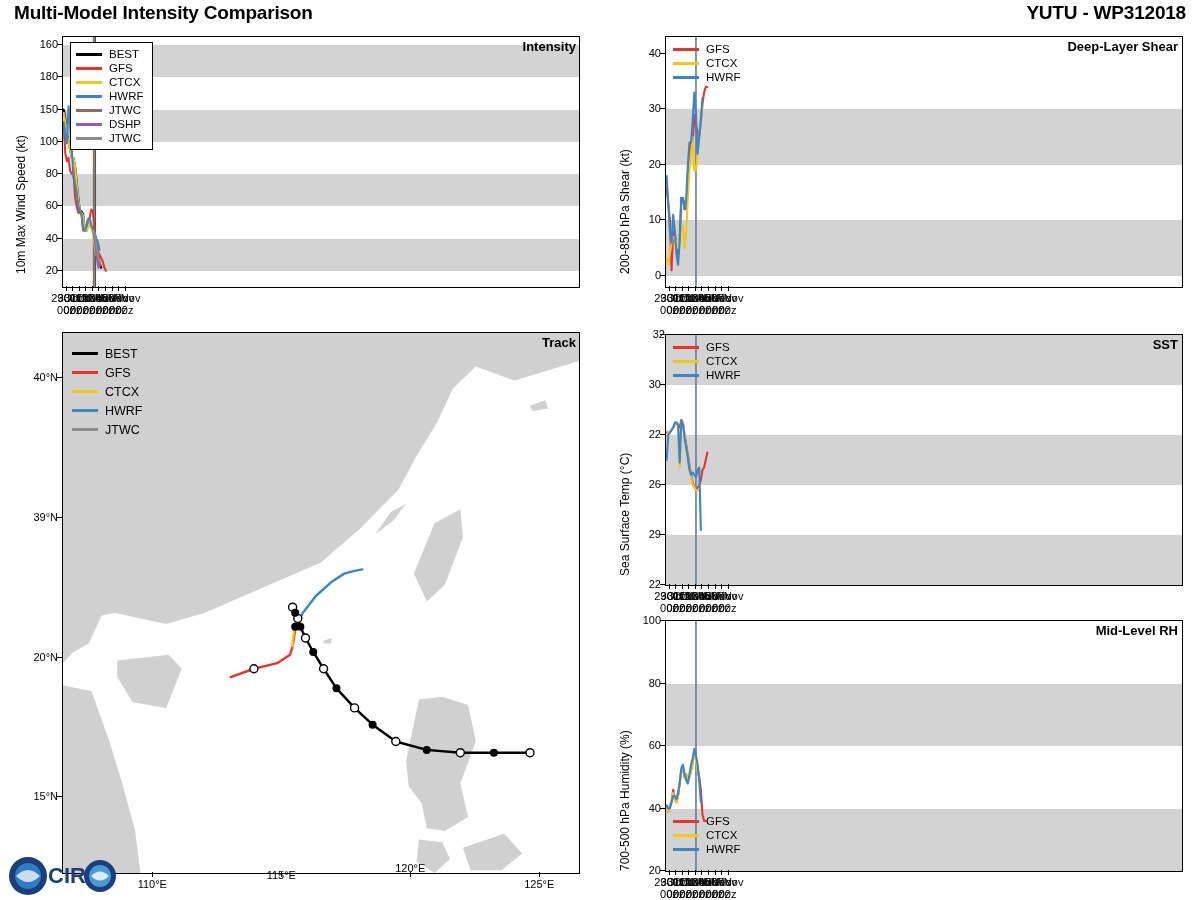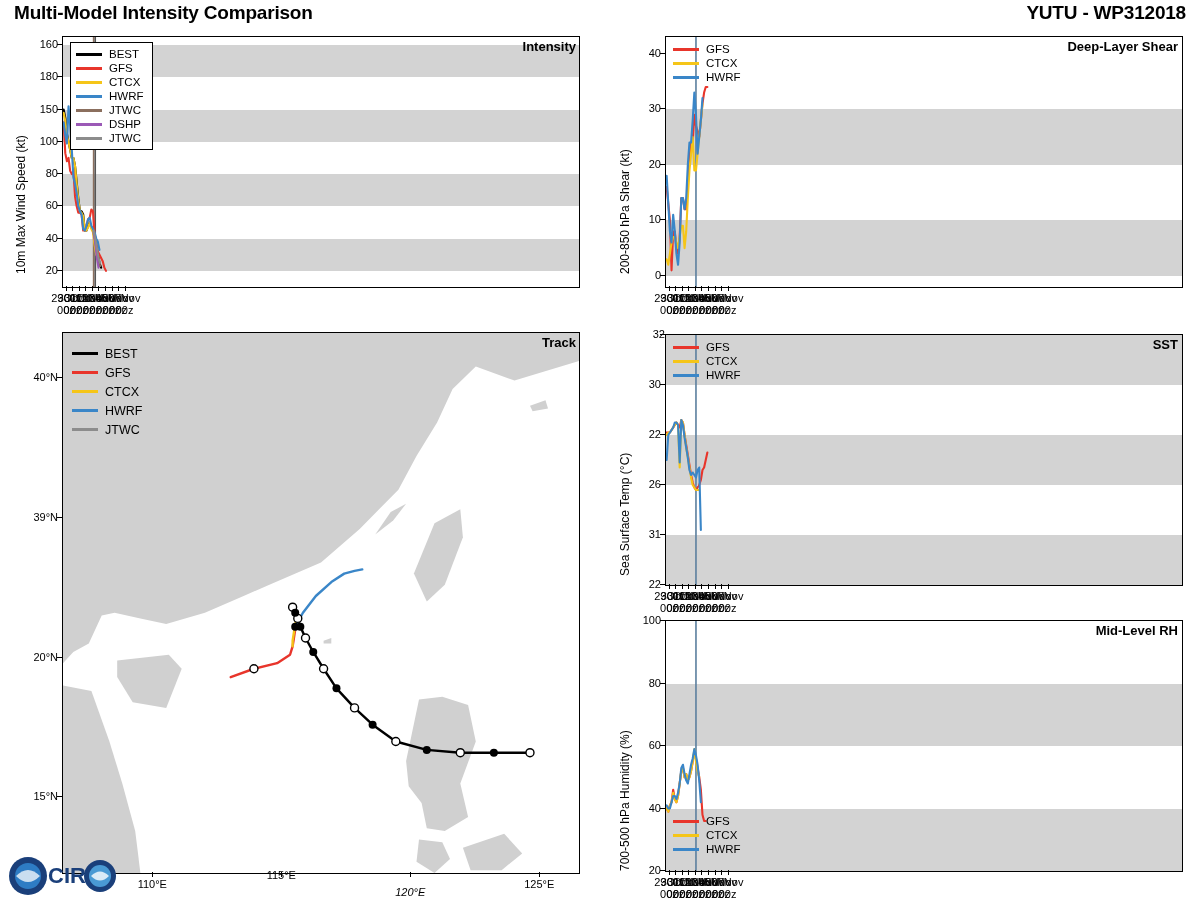--- a/index.html
+++ b/index.html
@@ -249,21 +249,21 @@
       <div class="ytick" style="left: 6px; width: 52px; top: 330.56px;">20°N</div>
       <div style="position: absolute; background: rgb(0, 0, 0); height: 1px; width: 5px; left: 57px; top: 330.56px;"></div>
       <div class="ytick" style="left: 6px; width: 52px; top: 190.663px;">39°N</div>
       <div style="position: absolute; background: rgb(0, 0, 0); height: 1px; width: 5px; left: 57px; top: 190.663px;"></div>
       <div class="ytick" style="left: 6px; width: 52px; top: 50.7668px;">40°N</div>
       <div style="position: absolute; background: rgb(0, 0, 0); height: 1px; width: 5px; left: 57px; top: 50.7668px;"></div>
       <div class="xtick" style="left: 117.3px; width: 70px; top: 552px;">110°E</div>
       <div style="position: absolute; background: rgb(0, 0, 0); width: 1px; height: 5px; left: 152.3px; top: 546px;"></div>
       <div class="xtick" style="left: 246.3px; width: 70px; top: 543px;">115°E</div>
       <div style="position: absolute; background: rgb(0, 0, 0); width: 1px; height: 5px; left: 281.3px; top: 546px;"></div>
-      <div class="xtick" style="left: 375.3px; width: 70px; top: 560px; font-style: italic;">120°E</div>
+      <div class="xtick" style="left: 375.3px; width: 70px; top: 536px;">120°E</div>
       <div style="position: absolute; background: rgb(0, 0, 0); width: 1px; height: 5px; left: 410.3px; top: 546px;"></div>
       <div class="xtick" style="left: 504.3px; width: 70px; top: 552px;">125°E</div>
       <div style="position: absolute; background: rgb(0, 0, 0); width: 1px; height: 5px; left: 539.3px; top: 546px;"></div>
       <div class="legend" style="left: 72px; top: 18px;">
         <div class="legrow" style="height: 19px;">
           <span class="legline" style="background: rgb(0, 0, 0); height: 3px;"></span>
           <span class="legtxt" style="font-size: 12.5px;">BEST</span>
         </div>
         <div class="legrow" style="height: 19px;">
           <span class="legline" style="background: rgb(232, 53, 43); height: 3px;"></span>
@@ -293,21 +293,21 @@
         <svg width="516" height="250" class="series">
           <line x1="29.969696969696983" y1="0" x2="29.969696969696983" y2="250" stroke="#5b7f9e" stroke-width="1.6"></line>
           <path d="M0.65 97.50 L2.28 97.50 L3.91 97.50 L5.54 95.00 L7.17 92.50 L8.80 90.00 L10.42 87.50 L12.05 90.00 L13.68 92.50 L15.31 85.00 L16.94 87.50 L18.57 100.00 L20.20 110.00 L21.83 120.00 L23.45 130.00 L25.08 140.00 L26.71 147.50 L28.34 152.50 L29.97 155.00 L31.60 152.50 L33.23 150.00 L34.86 145.00 L36.48 135.00 L38.11 132.50 L39.74 125.00 L41.37 117.50 " fill="none" stroke="#e8352b" stroke-width="2.1" stroke-linejoin="round" stroke-linecap="round"></path>
           <path d="M0.65 100.00 L2.28 97.50 L3.91 97.50 L5.54 95.00 L7.17 92.50 L8.80 90.00 L10.42 87.50 L12.05 90.00 L13.68 132.50 L15.31 85.00 L16.94 87.50 L18.57 100.00 L20.20 112.50 L21.83 122.50 L23.45 132.50 L25.08 142.50 L26.71 150.00 L28.34 152.50 L29.97 155.00 L31.60 155.00 L33.23 155.00 " fill="none" stroke="#f5c518" stroke-width="2.1" stroke-linejoin="round" stroke-linecap="round"></path>
           <path d="M0.65 125.00 L2.28 100.00 L3.91 97.50 L5.54 95.00 L7.17 92.50 L8.80 87.50 L10.42 87.50 L12.05 90.00 L13.68 127.50 L15.31 85.00 L16.94 90.00 L18.57 102.50 L20.20 112.50 L21.83 122.50 L23.45 135.00 L25.08 140.00 L26.71 137.50 L28.34 140.00 L29.97 142.50 L31.60 135.00 L33.23 132.50 L34.86 195.00 " fill="none" stroke="#3a86c8" stroke-width="2.1" stroke-linejoin="round" stroke-linecap="round"></path>
         </svg>
       </div>
     <div class="panel-title" style="right:22px;top:11px;">SST</div>
   <div class="ytick" style="left: 31px; width: 30px; top: 258px;">22</div>
       <div style="position: absolute; background: rgb(0, 0, 0); height: 1px; width: 5px; left: 60px; top: 258px;"></div>
-      <div class="ytick" style="left: 31px; width: 30px; top: 208px;">31</div>
+      <div class="ytick" style="left: 31px; width: 30px; top: 208px;">29</div>
       <div style="position: absolute; background: rgb(0, 0, 0); height: 1px; width: 5px; left: 60px; top: 208px;"></div>
       <div class="ytick" style="left: 31px; width: 30px; top: 158px;">26</div>
       <div style="position: absolute; background: rgb(0, 0, 0); height: 1px; width: 5px; left: 60px; top: 158px;"></div>
       <div class="ytick" style="left: 31px; width: 30px; top: 108px;">22</div>
       <div style="position: absolute; background: rgb(0, 0, 0); height: 1px; width: 5px; left: 60px; top: 108px;"></div>
       <div class="ytick" style="left: 31px; width: 30px; top: 58px;">30</div>
       <div style="position: absolute; background: rgb(0, 0, 0); height: 1px; width: 5px; left: 60px; top: 58px;"></div>
       <div class="ytick" style="left: 35px; width: 30px; top: 8px; text-align: right;">32</div>
       <div style="position: absolute; background: rgb(0, 0, 0); height: 1px; width: 5px; left: 60px; top: 8px;"></div>
       <div class="xtick" style="left: 38.9091px; width: 60px; top: 264px;">29Oct<br>00z</div>

